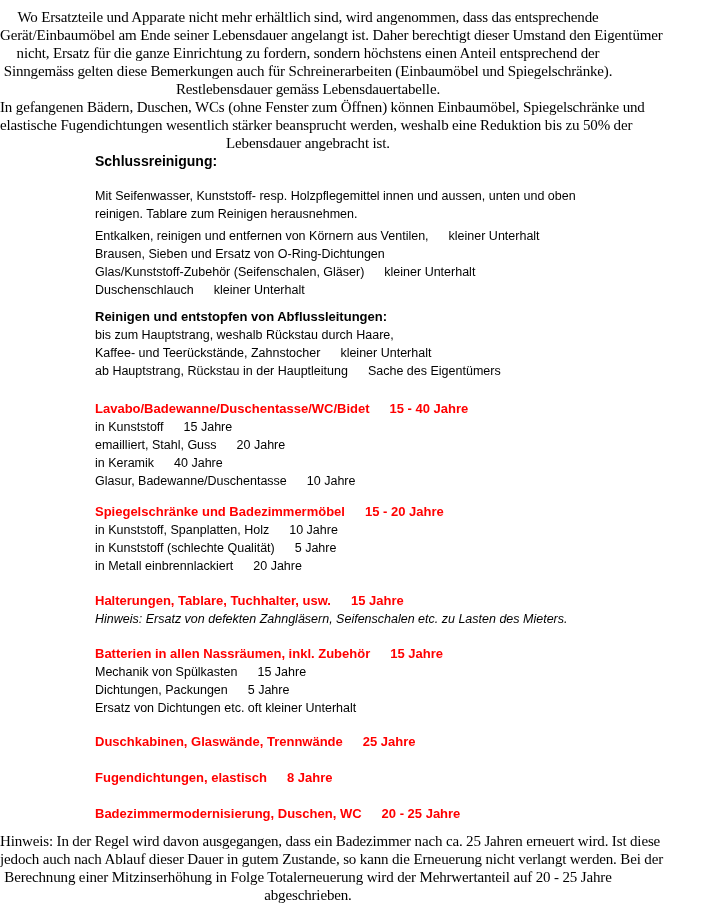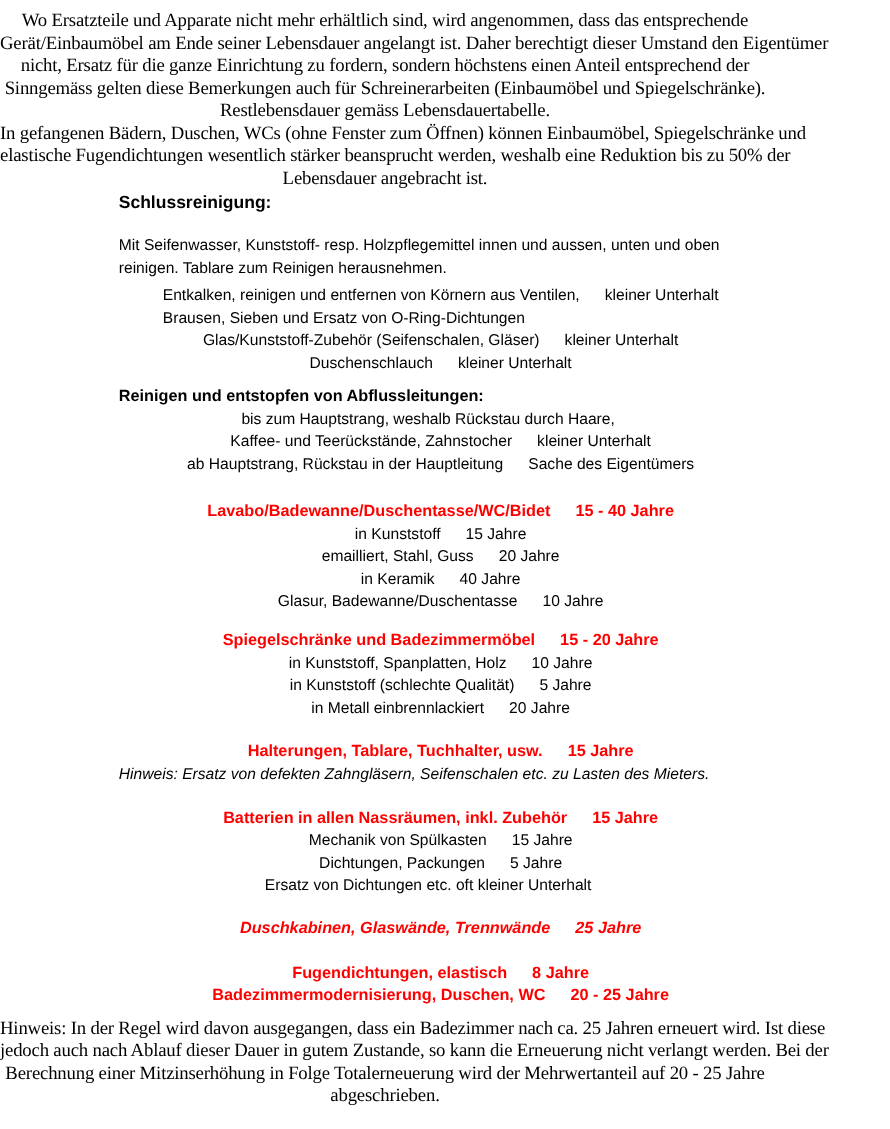--- a/index.html
+++ b/index.html
@@ -32,41 +32,41 @@
     line-height: 18px;
   }
   .sans-heading {
     font-size: 14px;
     font-weight: bold;
     line-height: 18px;
   }
   .para div { line-height: 18px; }
   .row {
     display: flex;
-    justify-content: center;
+    justify-content: flex-start;
     align-items: flex-start;
   }
   .row-label { text-align: left; }
   .row-value { text-align: right; white-space: nowrap; padding-left: 20px; }
   .title-row {
     color: #ff0000;
     font-weight: bold;
     font-size: 13px;
   }
   .note-line { font-style: italic; }
   .mt-intro   { margin-top: 17px; }
   .mt-rows    { margin-top: 4px; }
   .mt-drains  { margin-top: 9px; }
   .mt-s0      { margin-top: 20px; }
   .mt-s1      { margin-top: 13px; }
   .mt-s2      { margin-top: 17px; }
   .mt-s3      { margin-top: 17px; }
-  .mt-s4      { margin-top: 16px; font-style: italic; }
+  .mt-s4      { margin-top: 16px; }
   .mt-s5      { margin-top: 18px; }
-  .mt-s6      { }
+  .mt-s6      { margin-top: 18px; }
   .mt-closing { margin-top: 9px; }
 </style>
 </head>
 <body>
 
 <div class="page">
 
   <div class="serif-block">
     <div class="serif-line">Wo Ersatzteile und Apparate nicht mehr erhältlich sind, wird angenommen, dass das entsprechende</div>
     <div class="serif-line">Gerät/Einbaumöbel am Ende seiner Lebensdauer angelangt ist. Daher berechtigt dieser Umstand den Eigentümer</div>

